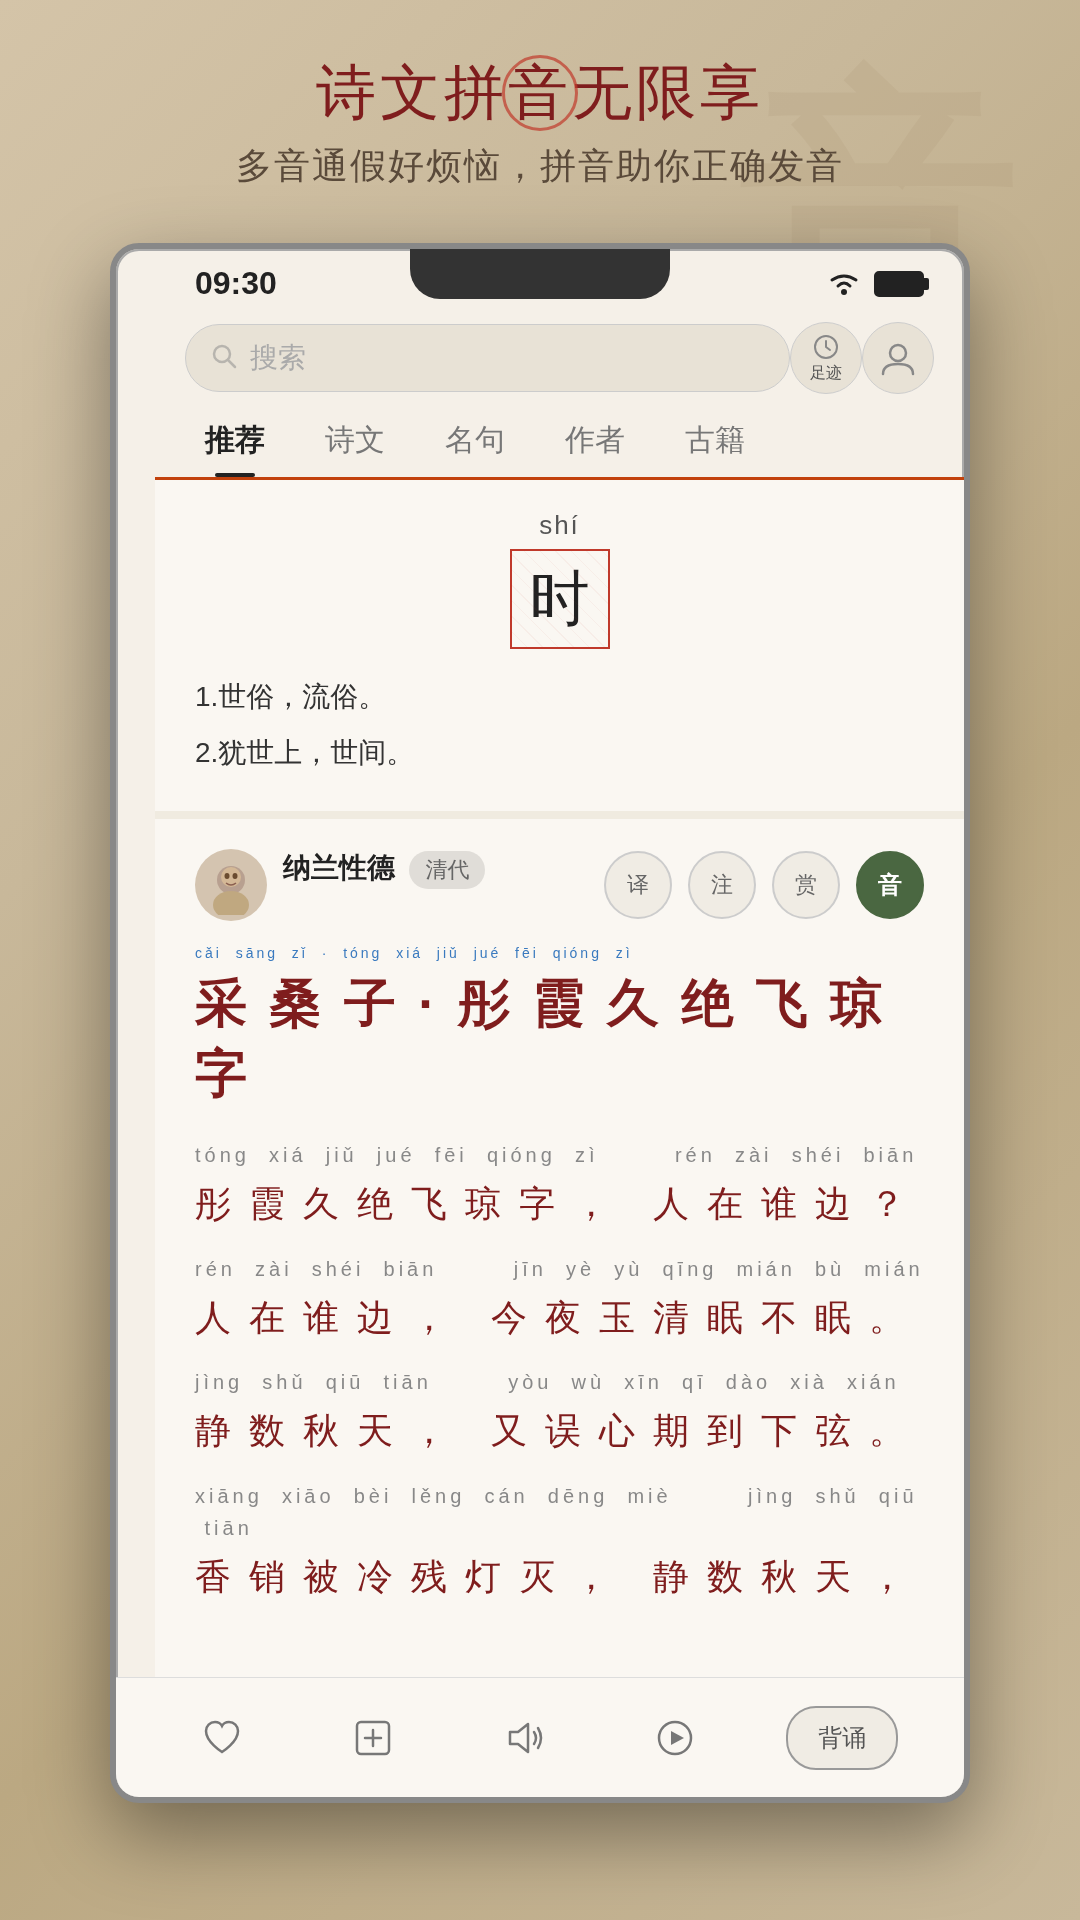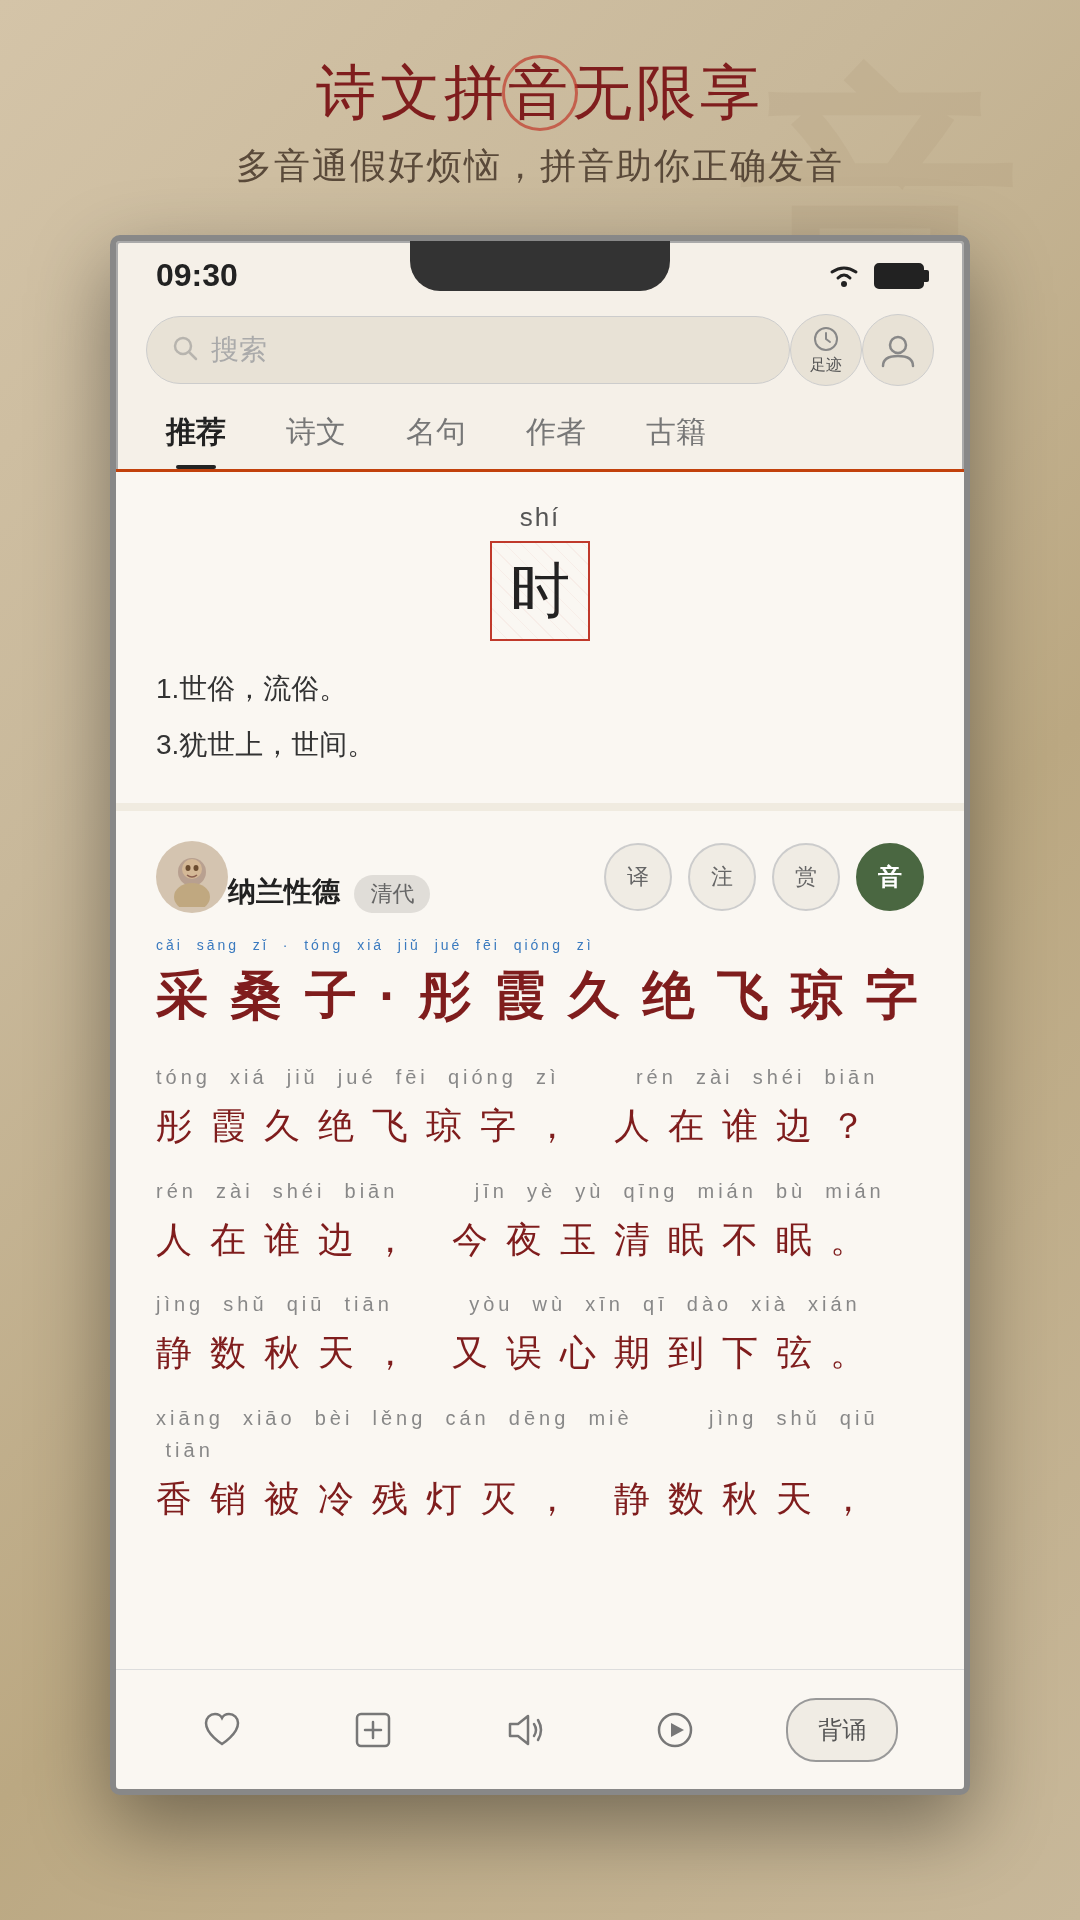--- a/index.html
+++ b/index.html
@@ -60,28 +60,29 @@
       font-size: 36px;
       color: #5a4a3a;
       margin-top: 16px;
       letter-spacing: 2px;
     }
 
     
     .phone-frame {
       position: relative;
       z-index: 2;
-      margin: 4px auto;
+      margin: 12px auto;
       width: 860px;
       height: 1560px;
       background: #f5f0e8;
-      border-radius: 10px;
+      border-radius: 29px;
       border: 6px solid #888;
       overflow: hidden;
       box-shadow: 0 30px 80px rgba(0,0,0,0.4), inset 0 0 0 2px #aaa;
+      padding-left: 39px;
     }
 
     
     .phone-notch {
       position: absolute;
       top: 0;
       left: 50%;
       transform: translateX(-50%);
       width: 260px;
       height: 50px;
@@ -301,22 +302,22 @@
 
     .poem-header {
       display: flex;
       align-items: center;
       justify-content: space-between;
       margin-bottom: 24px;
     }
 
     .author-info {
       display: flex;
-      align-items: flex-end;
-      gap: 0;
+      align-items: flex-start;
+      gap: 16px;
     }
 
     .author-avatar {
       width: 72px;
       height: 72px;
       border-radius: 50%;
       background: #d4c4b0;
       overflow: hidden;
       display: flex;
       align-items: center;
@@ -548,21 +549,21 @@
 
     <div class="char-card">
       <div class="char-display">
         <div class="char-item">
           <div class="char-pinyin">shí</div>
           <div class="char-box">时</div>
         </div>
       </div>
       <div class="char-definitions">
         <div>1.世俗，流俗。</div>
-        <div>3.犹世上，世间。</div>
+        <div>2.犹世上，世间。</div>
       </div>
     </div>
 
     <div class="poem-card">
 
       <div class="poem-header">
         <div class="author-info">
           <div class="author-avatar">
 
             <svg width="60" height="60" viewBox="0 0 60 60">

